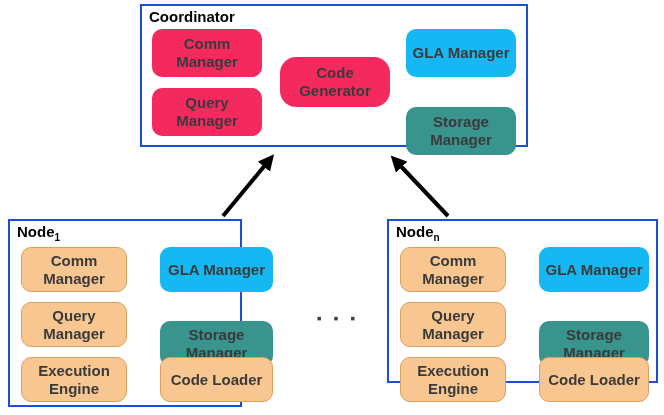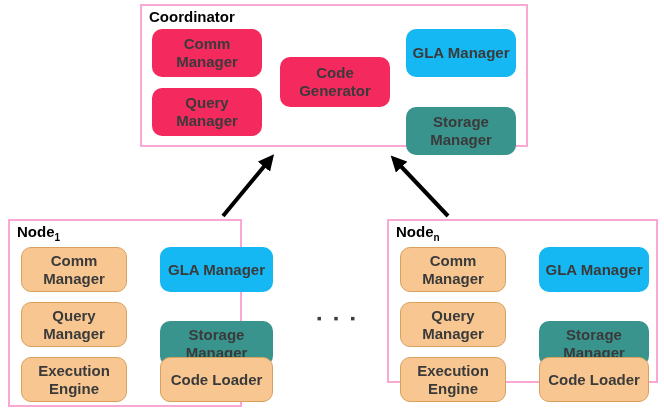--- a/index.html
+++ b/index.html
@@ -1,21 +1,21 @@
 <!DOCTYPE html>
 <html><head>
 <meta charset="utf-8">
 <style>
   html,body{margin:0;padding:0;background:#ffffff;}
   .canvas{
     position:relative;width:664px;height:415px;background:#ffffff;
     font-family:"Liberation Sans",sans-serif;overflow:hidden;
   }
   .frame{
-    position:absolute;background:#ffffff;border:2px solid #f9a8d4;
+    position:absolute;background:#ffffff;border:2px solid #1d4ed8;
     box-sizing:border-box;
   }
   .frame-title{
     position:absolute;left:7px;top:2px;font-size:15px;font-weight:bold;
     color:#000000;white-space:nowrap;
   }
   .frame-title sub{font-size:10px;}
   .cbox{
     position:absolute;border-radius:10px;display:flex;align-items:center;
     justify-content:center;text-align:center;font-size:15px;font-weight:bold;
@@ -44,21 +44,21 @@
       </marker>
     </defs>
     <line x1="223" y1="216" x2="271" y2="158" stroke="#000000" stroke-width="4" marker-end="url(#ah)"></line>
     <line x1="448" y1="216" x2="394" y2="159" stroke="#000000" stroke-width="4" marker-end="url(#ah)"></line>
   </svg>
 
   <div class="frame" style="left:140px;top:4px;width:388px;height:143px;">
     <div class="frame-title">Coordinator</div>
     <div class="cbox pink" style="left:10px;top:23px;width:110px;height:48px;">Comm Manager</div>
     <div class="cbox pink" style="left:10px;top:82px;width:110px;height:48px;">Query Manager</div>
-    <div class="cbox pink" style="left:138px;top:51px;width:110px;height:50px;">Code Generator</div>
+    <div class="cbox pink" style="left:138px;top:51px;width:110px;height:50px;border-radius:16px;">Code Generator</div>
     <div class="cbox blue" style="left:264px;top:23px;width:110px;height:48px;">GLA Manager</div>
     <div class="cbox teal" style="left:264px;top:82px;width:110px;height:48px;">Storage Manager</div>
   </div>
 
   <div class="frame" style="left:8px;top:219px;width:234px;height:188px;">
     <div class="frame-title"><span>Node</span><sub>1</sub></div>
     <div class="cbox orange" style="left:11px;top:26px;width:106px;height:45px;">Comm Manager</div>
     <div class="cbox blue" style="left:150px;top:26px;width:113px;height:45px;">GLA Manager</div>
     <div class="cbox orange" style="left:11px;top:81px;width:106px;height:45px;">Query Manager</div>
     <div class="cbox teal" style="left:150px;top:81px;width:113px;height:45px;">Storage Manager</div>

